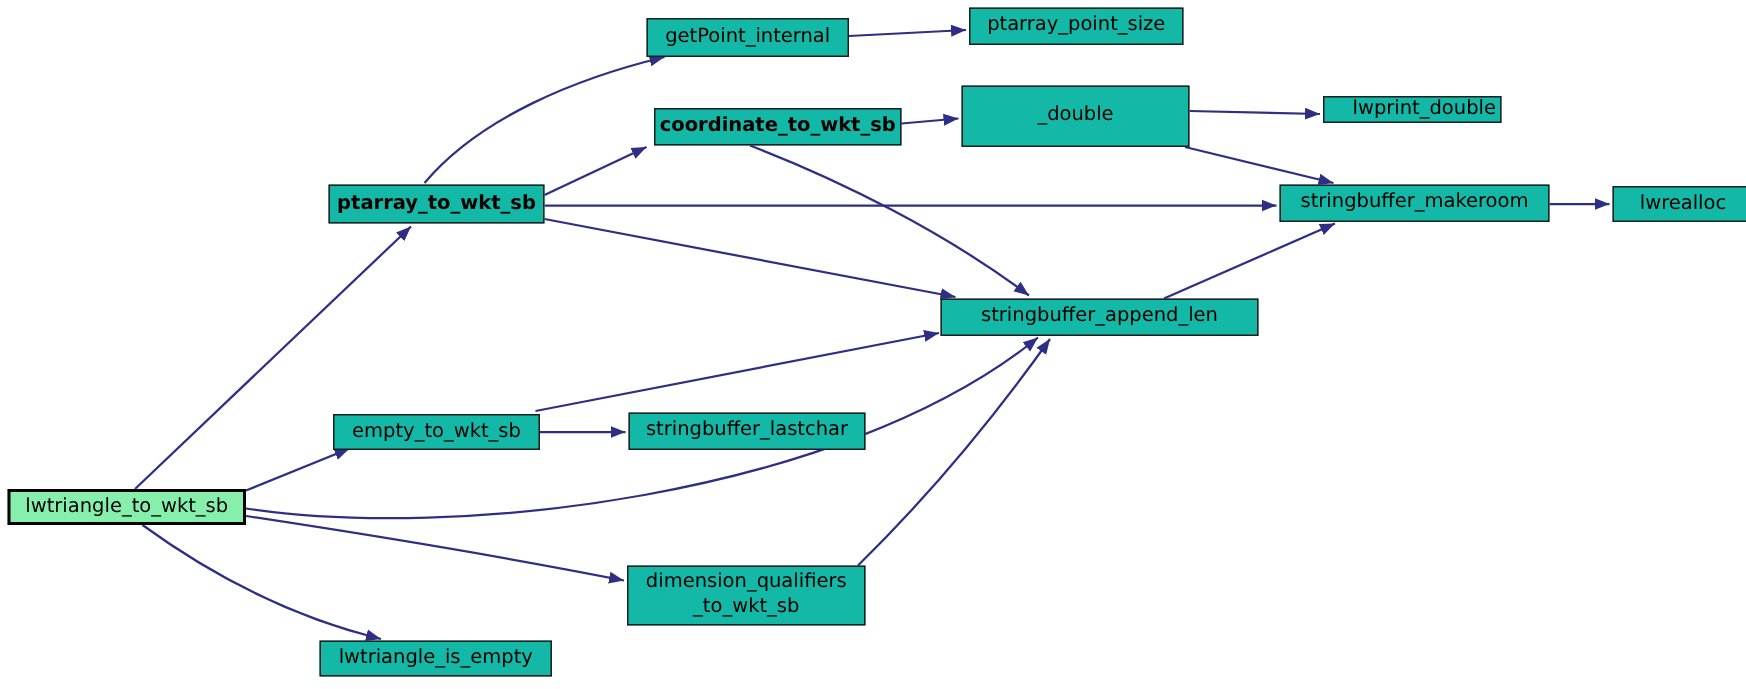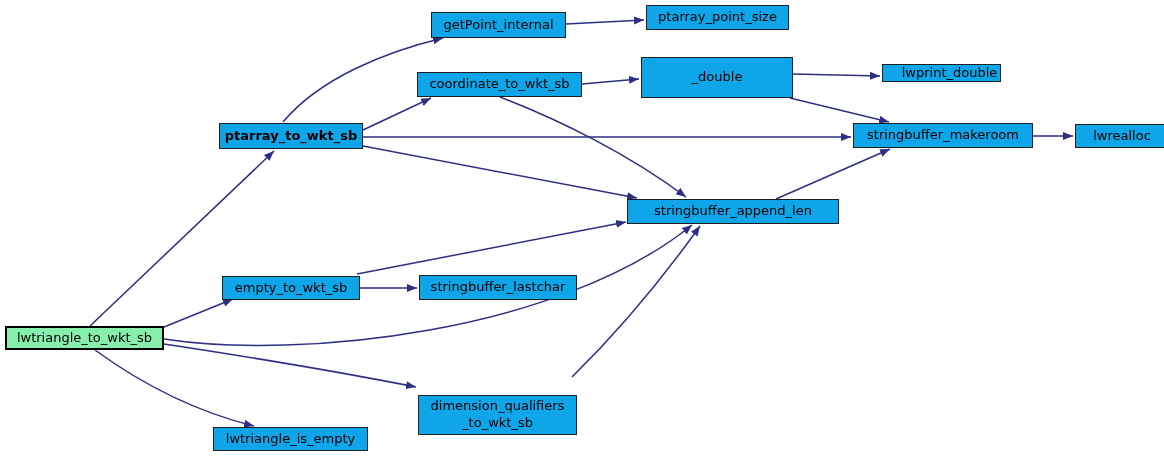--- a/index.html
+++ b/index.html
@@ -14,21 +14,21 @@
   #edges-layer {
     position: absolute;
     left: 0; top: 0;
     width: 1164px;
     height: 459px;
     z-index: 1;
   }
   .node {
     position: absolute;
     box-sizing: border-box;
-    background: #0ea5e9;
+    background: #14b8a6;
     border: 1px solid #1f1f1f;
     display: flex;
     flex-direction: column;
     align-items: center;
     justify-content: center;
     font-size: 13px;
     line-height: 1.3;
     color: #000000;
     white-space: nowrap;
     z-index: 2;
@@ -79,21 +79,21 @@
       </div>
       <div class="node" style="left: 219px; top: 123px; width: 144px; height: 26px; font-weight: bold;">
         <span>ptarray_to_wkt_sb</span>
       </div>
       <div class="node" style="left: 431px; top: 12px; width: 135px; height: 26px;">
         <span>getPoint_internal</span>
       </div>
       <div class="node" style="left: 646px; top: 5px; width: 143px; height: 25px;">
         <span>ptarray_point_size</span>
       </div>
-      <div class="node" style="left: 417px; top: 72px; width: 165px; height: 25px;">
+      <div class="node" style="left: 436px; top: 72px; width: 165px; height: 25px; font-weight: bold;">
         <span>coordinate_to_wkt_sb</span>
       </div>
       <div class="node" style="left: 641px; top: 57px; width: 152px; height: 41px;">
         <span>_double</span>
       </div>
       <div class="node" style="left: 882px; top: 64px; width: 119px; height: 18px; padding-left: 16px;">
         <span>lwprint_double</span>
       </div>
       <div class="node" style="left: 853px; top: 123px; width: 180px; height: 25px;">
         <span>stringbuffer_makeroom</span>
@@ -103,21 +103,21 @@
       </div>
       <div class="node" style="left: 627px; top: 199px; width: 212px; height: 25px;">
         <span>stringbuffer_append_len</span>
       </div>
       <div class="node" style="left: 222px; top: 276px; width: 138px; height: 24px;">
         <span>empty_to_wkt_sb</span>
       </div>
       <div class="node" style="left: 419px; top: 275px; width: 158px; height: 25px;">
         <span>stringbuffer_lastchar</span>
       </div>
-      <div class="node" style="left: 418px; top: 377px; width: 159px; height: 40px; margin-top: 18px;">
+      <div class="node" style="left: 418px; top: 377px; width: 159px; height: 40px;">
         <span>dimension_qualifiers</span>
         <span>_to_wkt_sb</span>
       </div>
       <div class="node" style="left: 213px; top: 427px; width: 155px; height: 24px;">
         <span>lwtriangle_is_empty</span>
       </div>
     </div>
 </div>
 
 </body></html>

